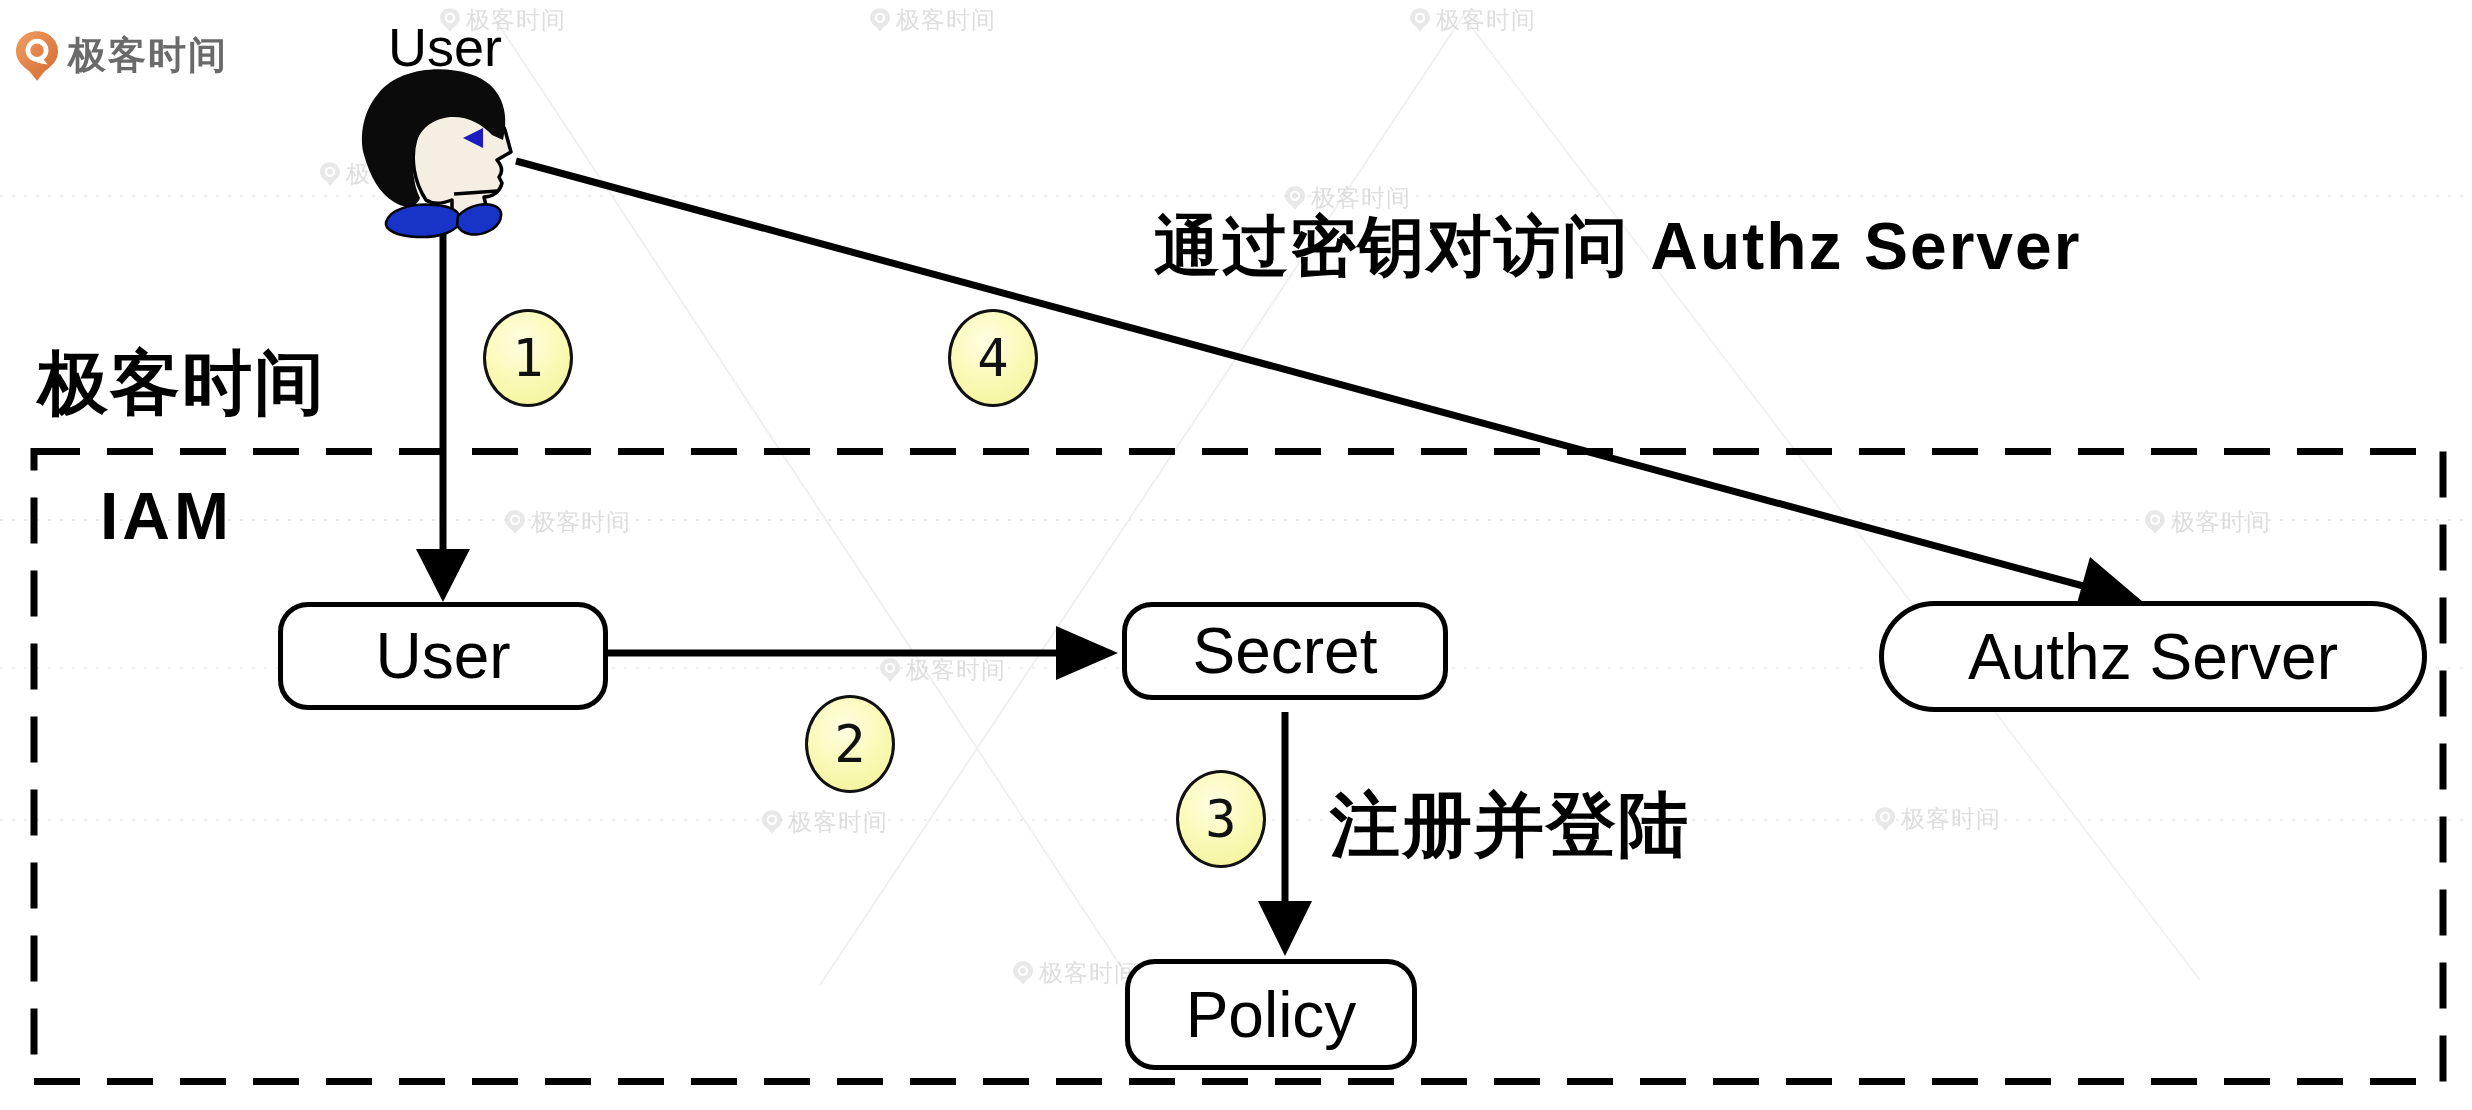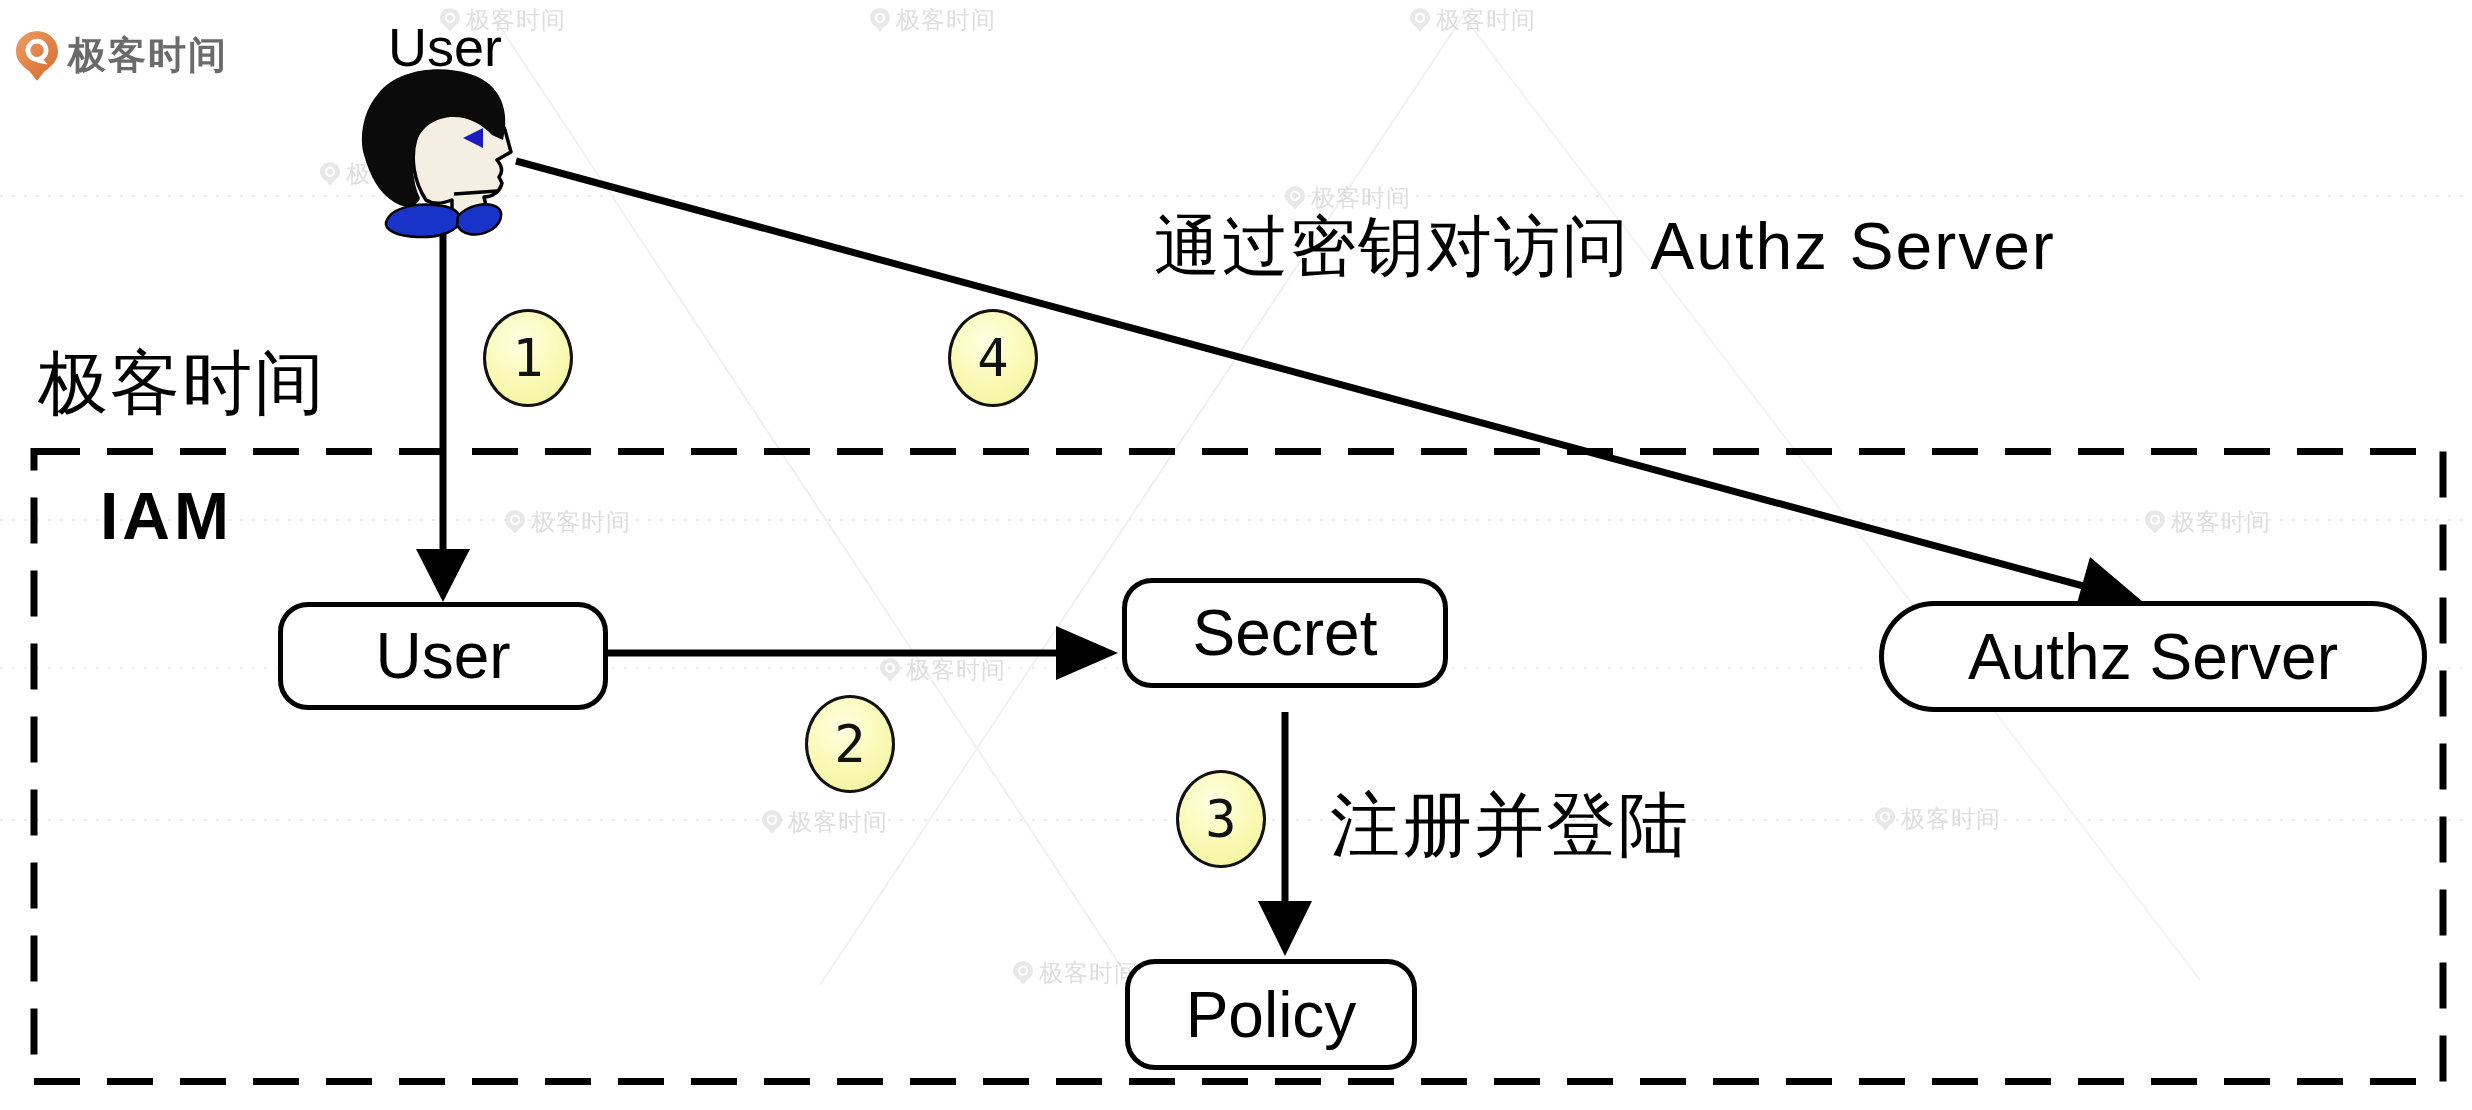--- a/index.html
+++ b/index.html
@@ -23,21 +23,21 @@
   }
   .node.pill{border-radius:56px;text-align:right;}
   
   .badge{
     position:absolute;width:84px;height:92px;border:3px solid #111;border-radius:50%;
     background:radial-gradient(circle at 42% 32%, #fefee2 0%, #fafab8 48%, #f1f195 100%);
     display:flex;align-items:center;justify-content:center;
     font-family:"DejaVu Sans Mono",monospace;font-size:52px;color:#111;z-index:5;
   }
   
-  .lbl{position:absolute;font-size:70px;font-weight:400;color:#000;white-space:nowrap;z-index:4;letter-spacing:2px;}
+  .lbl{position:absolute;font-size:70px;font-weight:700;color:#000;white-space:nowrap;z-index:4;letter-spacing:2px;}
   .lbl-access{font-size:66px;}
   .iam-label{position:absolute;font-size:66px;font-weight:800;letter-spacing:4px;z-index:4;}
   .actor-title{position:absolute;font-size:54px;font-weight:400;z-index:4;}
 </style>
 </head>
 <body>
 
 <div class="canvas">
 
   <svg class="layer" width="2472" height="1110" style="z-index:0">
@@ -189,21 +189,21 @@
     <span class="logo-text">极客时间</span>
   </div>
 
   <div class="actor-title" style="left:388px;top:16px">User</div>
 
   <div class="iam-label" style="left:100px;top:478px">IAM</div>
 
   <div class="node" style="left:278px;top:602px;width:330px;height:108px">
     <span>User</span>
   </div>
-  <div class="node" style="left:1122px;top:578px;width:326px;height:110px">
+  <div class="node" style="left:1122px;top:602px;width:326px;height:98px">
     <span>Secret</span>
   </div>
   <div class="node" style="left:1125px;top:959px;width:292px;height:111px">
     <span>Policy</span>
   </div>
   <div class="node pill" style="left:1879px;top:601px;width:548px;height:111px">
     <span>Authz Server</span>
   </div>
 
   <div class="lbl" style="left:38px;top:337px">极客时间</div>

